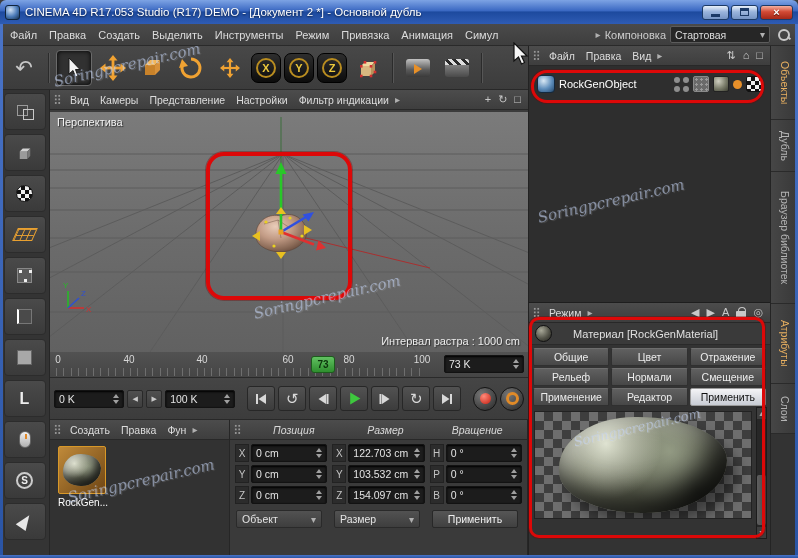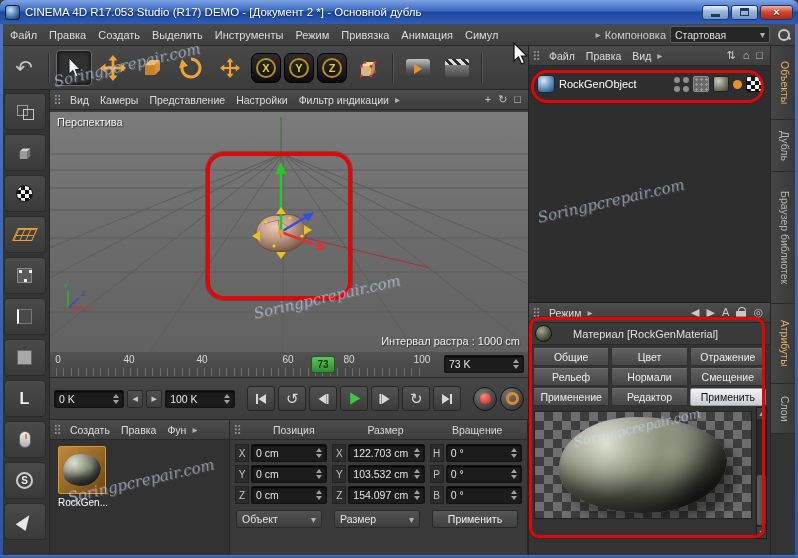--- a/index.html
+++ b/index.html
@@ -149,21 +149,21 @@
       radial-gradient(circle at 68% 38%, rgba(150,158,135,.9), transparent 48%),
       radial-gradient(circle at 52% 72%, rgba(88,92,75,.95), transparent 52%), #797c6b;
     box-shadow:inset -5px -6px 9px rgba(0,0,0,.75), inset 3px 3px 6px rgba(255,255,255,.3);}
   .mat-label { margin-top:3px; color:#ffffff; font-size:10px; width:52px; white-space:nowrap; overflow:hidden;}
   
   .coord-mgr { position:absolute; left:230px; top:420px; width:298px; height:138px;
     background:#3a3a3a; border-right:1px solid #262626;}
   .cm-header { display:grid; grid-template-columns:14px 1fr 1fr 1fr; align-items:center;
     height:20px; background:linear-gradient(#4c4c4c,#3e3e3e); border-bottom:1px solid #282828;
     font-size:10.5px; color:#d8d8d8; padding:0 4px;}
-  .cm-header span { text-align:center;}
+  .cm-header span { text-align:center;font-style:italic;}
   .cm-rows { padding:4px 5px 2px 5px; display:flex; flex-direction:column; gap:3px;}
   .cm-row { display:flex; gap:5px;}
   .cm-cell { display:flex; gap:2px; width:94px;}
   .axis-lb { width:14px; height:18px; background:#2c2c2c; border:1px solid #222222; color:#c4c4c4;
     display:flex; align-items:center; justify-content:center; font-size:10px; flex:none;}
   .cm-cell .num-field { flex:1; min-width:0;}
   .cm-bottom { display:flex; gap:12px; padding:4px 6px;}
   .cm-bottom .dd { width:86px;}
   .apply-btn { width:86px; height:18px; border-radius:2px; border:1px solid #282828;
     background:linear-gradient(#565656,#404040); color:#efefef; font-size:10.5px;

